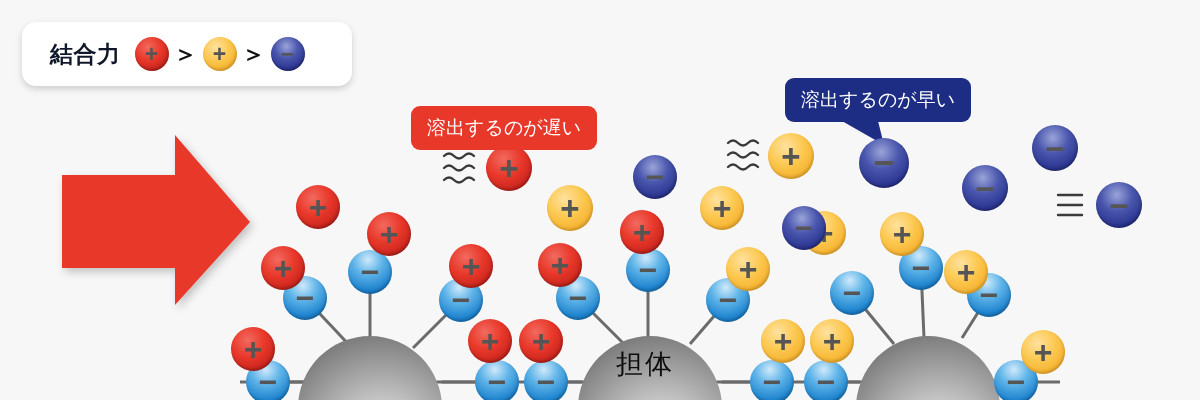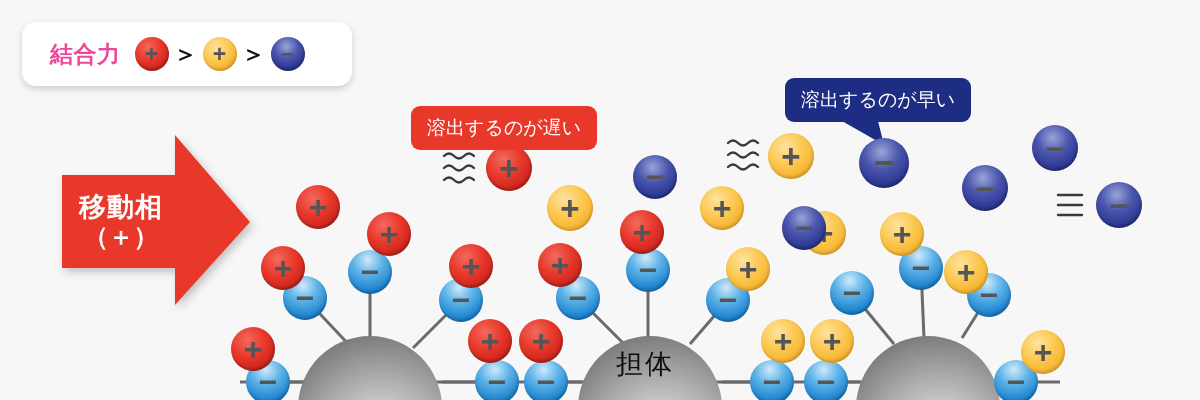--- a/index.html
+++ b/index.html
@@ -16,21 +16,21 @@
   #legend{
     position:absolute;left:22px;top:22px;
     width:330px;height:64px;
     background:#ffffff;border-radius:14px;
     box-shadow:0 3px 7px rgba(0,0,0,0.17);
     display:flex;align-items:center;
     padding-left:28px;box-sizing:border-box;
     z-index:40;
   }
   #legend .ltext{
-    font-size:23px;font-weight:bold;color:#ec4899;
+    font-size:23px;font-weight:bold;color:#0f172a;
     letter-spacing:0.5px;margin-right:14px;
     white-space:nowrap;
   }
   #legend .gt{font-size:24px;font-weight:bold;color:#111;margin:0 5px;}
   .legrow{display:flex;align-items:center;}
 
   
   .ion{position:absolute;border-radius:50%;box-sizing:border-box;}
   .ion .glyph{
     position:absolute;left:0;top:0;right:0;bottom:0;
@@ -167,24 +167,20 @@
       <span class="ion yellow" style="position:relative;width:34px;height:34px;">
         <span class="glyph" style="font-size:23px;">+</span>
       </span>
       <span class="gt">＞</span>
       <span class="ion navy" style="position:relative;width:34px;height:34px;">
         <span class="glyph" style="font-size:23px;">−</span>
       </span>
     </span>
   </div>
 
-  <div id="arrow-label" style="left:62px;top:192px;width:118px;">
-    <div>移動相</div>
-    <div class="l2">（＋）</div>
-  </div>
 
   <div class="callout" id="callout-slow" style="left:411px;top:78px;height:44px;margin-top:28px;">
     <span>溶出するのが遅い</span>
   </div>
   <div class="callout" id="callout-fast" style="left:785px;top:78px;height:44px;text-align:center;">
     <span>溶出するのが早い</span>
   </div>
 
   <div id="ions">
       <div class="bead-label" style="left: 616px; top: 346px;">担体</div>

